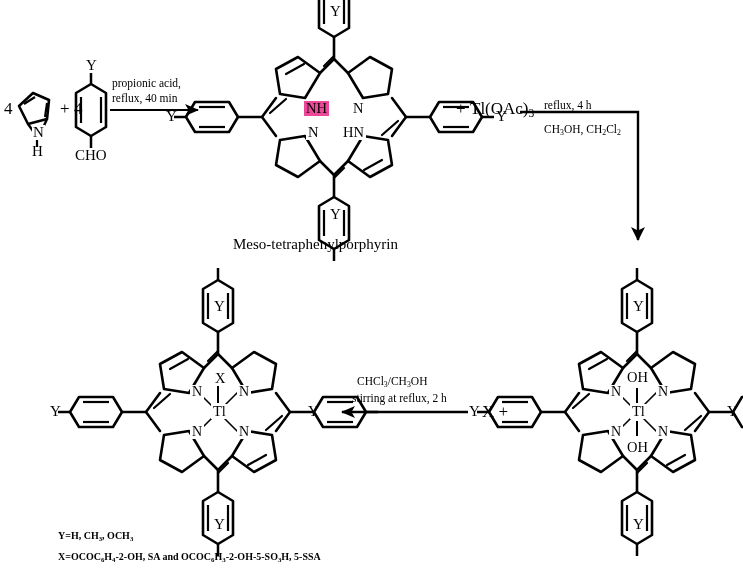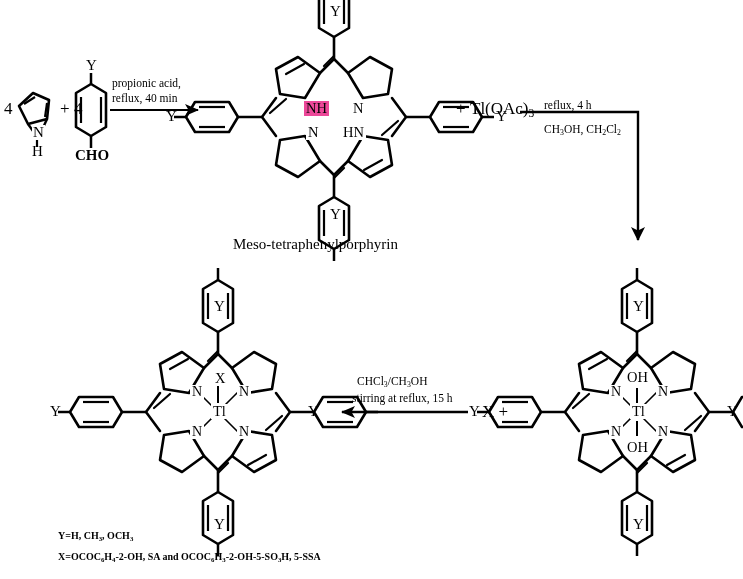--- a/index.html
+++ b/index.html
@@ -196,21 +196,21 @@
   </svg>
 
   <span class="lbl big" style="left:4px;top:100px;">4</span>
   <span class="lbl big" style="left:60px;top:100px;">+</span>
   <span class="lbl big" style="left:74px;top:100px;">4</span>
 
   <span class="lbl" style="left:32px;top:125px;font-size:15px;background:#fff;padding:0 1px;">N</span>
   <span class="lbl" style="left:32px;top:144px;font-size:15px;">H</span>
 
   <span class="lbl" style="left:86px;top:58px;font-size:15px;">Y</span>
-  <span class="lbl" style="left:75px;top:148px;font-size:15px;font-weight:bold;">CHO</span>
+  <span class="lbl" style="left:75px;top:148px;font-size:15px;">CHO</span>
 
   <span class="lbl cond" style="left:112px;top:78px;">propionic acid,</span>
   <span class="lbl cond" style="left:112px;top:93px;">reflux, 40 min</span>
 
   <span class="lbl" style="left:330px;top:4px;font-size:15px;">Y</span>
   <span class="lbl" style="left:330px;top:207px;font-size:15px;">Y</span>
   <span class="lbl" style="left:166px;top:109px;font-size:15px;">Y</span>
   <span class="lbl" style="left:496px;top:109px;font-size:15px;">Y</span>
 
   <span class="lbl" style="left:304px;top:101px;font-size:14.5px;background:#ec4899;padding:0 2px;">NH</span>
@@ -234,21 +234,21 @@
   <span class="lbl" style="left:609px;top:385px;font-size:14px;background:#fff;padding:0 2px;">N</span>
   <span class="lbl" style="left:656px;top:385px;font-size:14px;background:#fff;padding:0 2px;">N</span>
   <span class="lbl" style="left:609px;top:425px;font-size:14px;background:#fff;padding:0 2px;">N</span>
   <span class="lbl" style="left:656px;top:425px;font-size:14px;background:#fff;padding:0 2px;">N</span>
 
   <span class="lbl" style="left:625px;top:370px;font-size:14.5px;background:#fff;padding:0 2px;">OH</span>
   <span class="lbl" style="left:625px;top:440px;font-size:14.5px;background:#fff;padding:0 2px;">OH</span>
   <span class="lbl" style="left:630px;top:404px;font-size:14.5px;background:#fff;padding:0 2px;">Tl</span>
 
   <span class="lbl cond" style="left:357px;top:376px;">CHCl<sub>3</sub>/CH<sub>3</sub>OH</span>
-  <span class="lbl cond" style="left:352px;top:393px;">stirring at reflux, 15 h</span>
+  <span class="lbl cond" style="left:352px;top:393px;">stirring at reflux, 2 h</span>
 
   <span class="lbl big" style="left:482px;top:403px;">X +</span>
 
   <span class="lbl" style="left:214px;top:299px;font-size:15px;">Y</span>
   <span class="lbl" style="left:214px;top:517px;font-size:15px;">Y</span>
   <span class="lbl" style="left:50px;top:404px;font-size:15px;">Y</span>
   <span class="lbl" style="left:308px;top:404px;font-size:15px;">Y</span>
 
   <span class="lbl" style="left:190px;top:385px;font-size:14px;background:#fff;padding:0 2px;">N</span>
   <span class="lbl" style="left:237px;top:385px;font-size:14px;background:#fff;padding:0 2px;">N</span>

